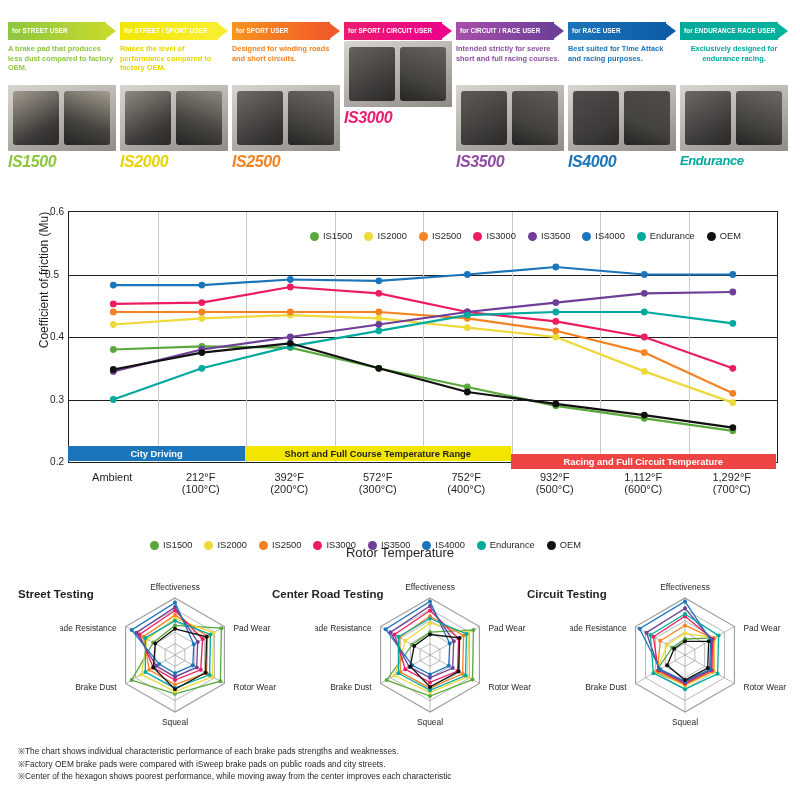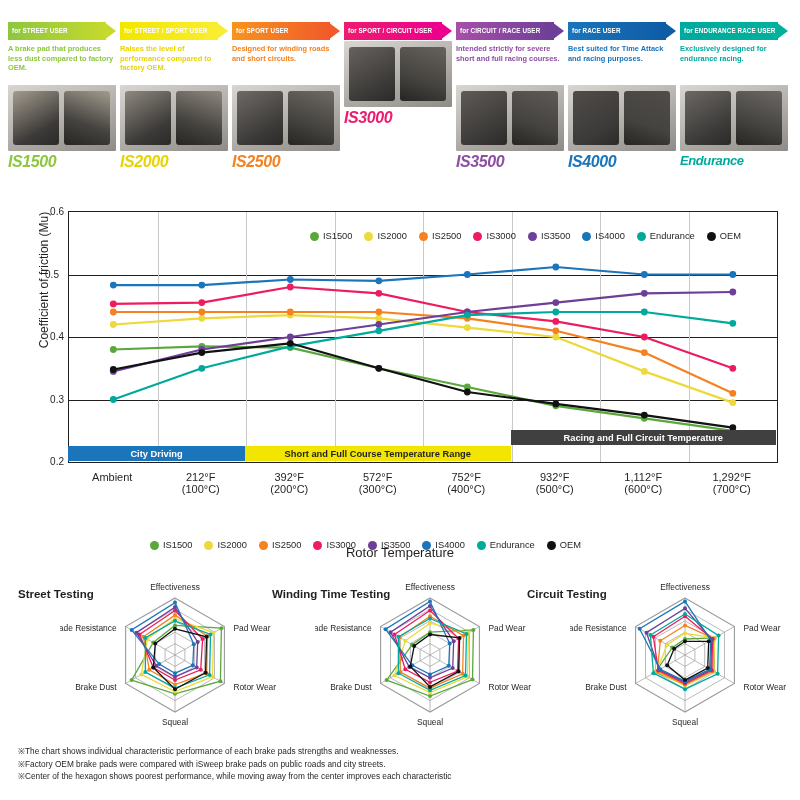--- a/index.html
+++ b/index.html
@@ -124,21 +124,21 @@
         <div class="p2" style="background: linear-gradient(200deg, rgb(79, 76, 74) 0%, rgb(69, 67, 63) 60%, rgb(38, 37, 35) 100%);"></div>
       </div>
       <div class="prodname" style="color: rgb(27, 117, 187);">IS4000</div>
     </div>
     <div class="prod">
       <div class="ribbon">
         <div class="body" style="background: linear-gradient(90deg, rgb(0, 169, 157), rgb(0, 177, 155));"></div>
         <div class="arrow" style="border-left: 12px solid rgb(0, 177, 155);"></div>
         <span>for ENDURANCE RACE USER</span>
       </div>
-      <div class="desc" style="color: rgb(0, 169, 157);">Exclusively designed for endurance racing.</div>
+      <div class="desc" style="color: rgb(0, 169, 157); text-align: center;">Exclusively designed for endurance racing.</div>
       <div class="padimg" style="background: linear-gradient(160deg, rgb(217, 214, 210) 0%, rgb(185, 181, 176) 45%, rgb(143, 139, 135) 100%);">
         <div class="p1" style="background: linear-gradient(150deg, rgb(107, 104, 101) 0%, rgb(60, 58, 56) 70%, rgb(43, 42, 41) 100%);"></div>
         <div class="p2" style="background: linear-gradient(200deg, rgb(107, 104, 101) 0%, rgb(69, 67, 63) 60%, rgb(38, 37, 35) 100%);"></div>
       </div>
       <div class="prodname small" style="color: rgb(0, 169, 157);">Endurance</div>
     </div>
   </div>
 
 <div class="linechart">
   <div class="plotbox">
@@ -262,21 +262,21 @@
         <span>Endurance</span>
       </div>
       <div class="lg">
         <i style="background: rgb(17, 17, 17);"></i>
         <span>OEM</span>
       </div>
     </div>
     <div class="ylabel">Coefficient of friction (Mu)</div>
     <div class="band" style="left: 235px; width: 265.5px; top: 243px; background: rgb(242, 230, 0); color: rgb(35, 31, 32);">Short and Full Course Temperature Range</div>
     <div class="band" style="left: 58px; width: 177px; top: 243px; background: rgb(27, 117, 187); color: rgb(255, 255, 255);">City Driving</div>
-    <div class="band" style="left: 500.5px; width: 265.5px; top: 227px; background: #404040; color: rgb(255, 255, 255);">Racing and Full Circuit Temperature</div>
+    <div class="band" style="left: 500.5px; width: 265.5px; top: 251px; background: #ef4444; color: rgb(255, 255, 255);">Racing and Full Circuit Temperature</div>
     <div class="xtick" style="left: 47.25px;">
       <div>Ambient</div>
     </div>
     <div class="xtick" style="left: 135.75px;">
       <div>212°F</div>
       <div>(100°C)</div>
     </div>
     <div class="xtick" style="left: 224.25px;">
       <div>392°F</div>
       <div>(200°C)</div>
@@ -408,21 +408,21 @@
       <circle cx="115.0" cy="106.2" r="2" fill="#111111"></circle>
       <circle cx="93.3" cy="84.5" r="2" fill="#111111"></circle>
       <circle cx="95.3" cy="60.6" r="2" fill="#111111"></circle>
       <text x="115.0" y="7.0" text-anchor="middle" font-size="8.4" font-family="&quot;Liberation Sans&quot;, sans-serif" fill="#231f20">Effectiveness</text>
       <text x="173.4" y="47.5" text-anchor="start" font-size="8.4" font-family="&quot;Liberation Sans&quot;, sans-serif" fill="#231f20">Pad Wear</text>
       <text x="173.4" y="106.5" text-anchor="start" font-size="8.4" font-family="&quot;Liberation Sans&quot;, sans-serif" fill="#231f20">Rotor Wear</text>
       <text x="115.0" y="142.0" text-anchor="middle" font-size="8.4" font-family="&quot;Liberation Sans&quot;, sans-serif" fill="#231f20">Squeal</text>
       <text x="56.6" y="106.5" text-anchor="end" font-size="8.4" font-family="&quot;Liberation Sans&quot;, sans-serif" fill="#231f20">Brake Dust</text>
       <text x="56.6" y="47.5" text-anchor="end" font-size="8.4" font-family="&quot;Liberation Sans&quot;, sans-serif" fill="#231f20">Fade Resistance</text>
     </svg>
-    <div class="radar-title" style="left: 272px; top: 48px;">Winding Time Testing</div>
+    <div class="radar-title" style="left: 272px; top: 48px;">Center Road Testing</div>
     <svg width="230" height="180" style="position:absolute;left:315px;top:43px;">
       <path d="M115.0 60.6 L124.9 66.3 L124.9 77.7 L115.0 83.4 L105.1 77.7 L105.1 66.3 Z" fill="none" stroke="#9b9b9b" stroke-width="0.7"></path>
       <path d="M115.0 49.2 L134.7 60.6 L134.7 83.4 L115.0 94.8 L95.3 83.4 L95.3 60.6 Z" fill="none" stroke="#9b9b9b" stroke-width="0.7"></path>
       <path d="M115.0 37.8 L144.6 54.9 L144.6 89.1 L115.0 106.2 L85.4 89.1 L85.4 54.9 Z" fill="none" stroke="#9b9b9b" stroke-width="0.7"></path>
       <path d="M115.0 26.4 L154.5 49.2 L154.5 94.8 L115.0 117.6 L75.5 94.8 L75.5 49.2 Z" fill="none" stroke="#9b9b9b" stroke-width="0.7"></path>
       <path d="M115.0 15.0 L164.4 43.5 L164.4 100.5 L115.0 129.0 L65.6 100.5 L65.6 43.5 Z" fill="none" stroke="#9b9b9b" stroke-width="1.1"></path>
       <line x1="115" y1="72" x2="115.0" y2="15.0" stroke="#9b9b9b" stroke-width="0.7"></line>
       <line x1="115" y1="72" x2="164.4" y2="43.5" stroke="#9b9b9b" stroke-width="0.7"></line>
       <line x1="115" y1="72" x2="164.4" y2="100.5" stroke="#9b9b9b" stroke-width="0.7"></line>
       <line x1="115" y1="72" x2="115.0" y2="129.0" stroke="#9b9b9b" stroke-width="0.7"></line>

